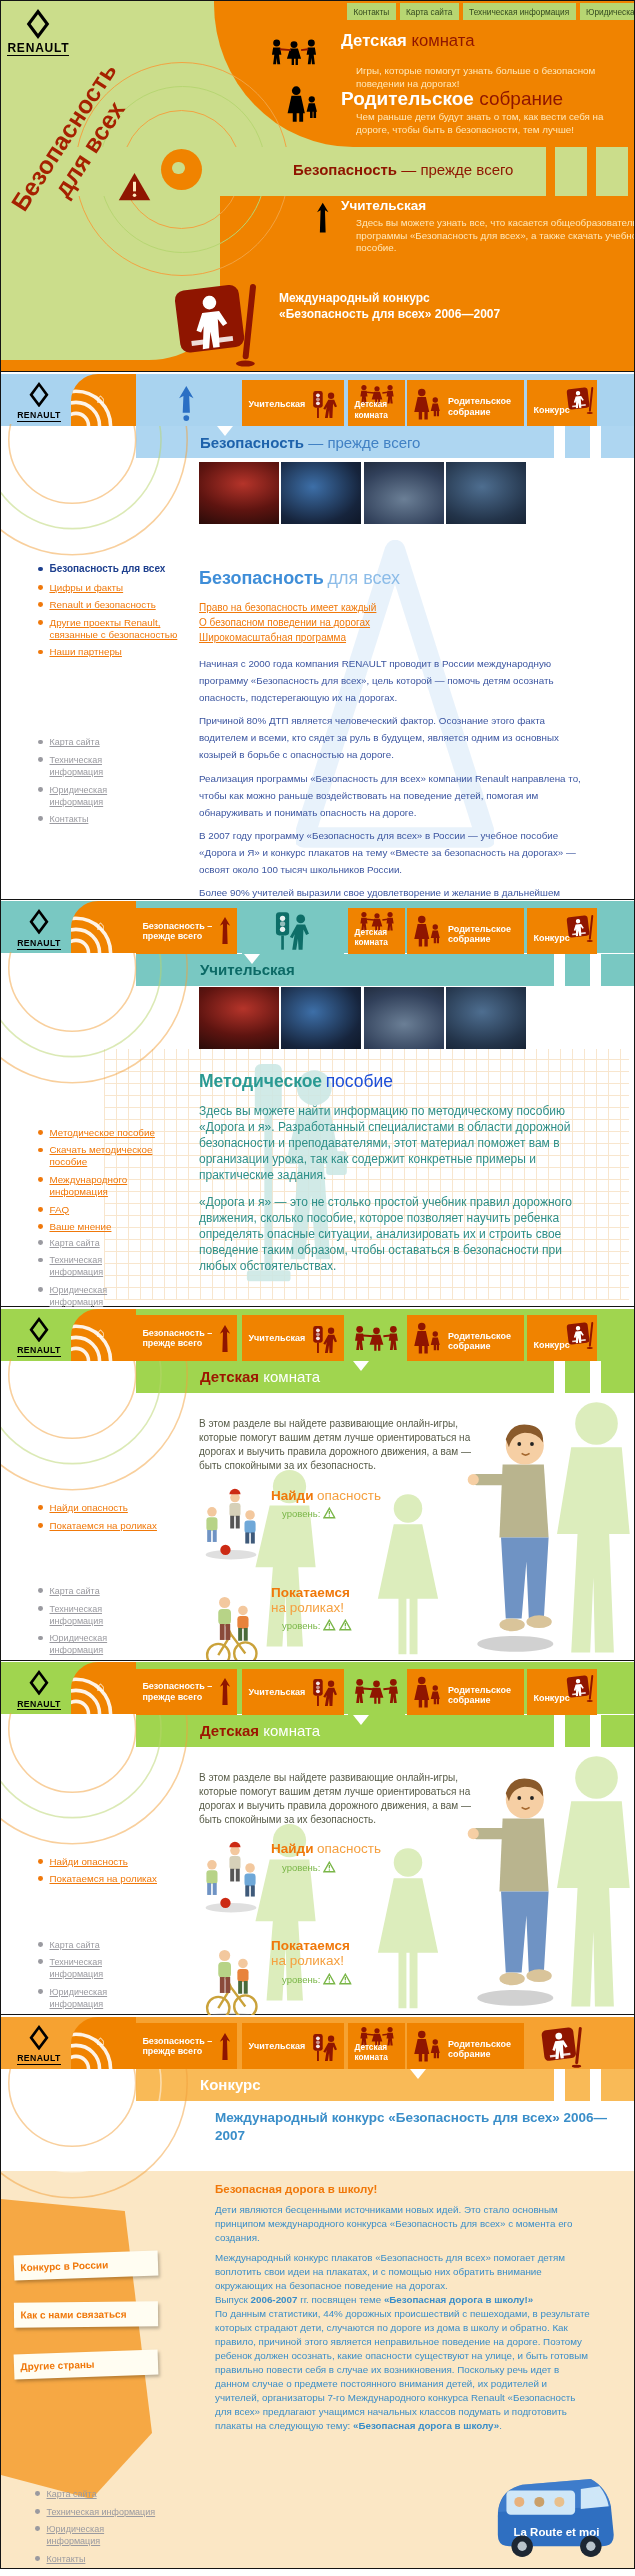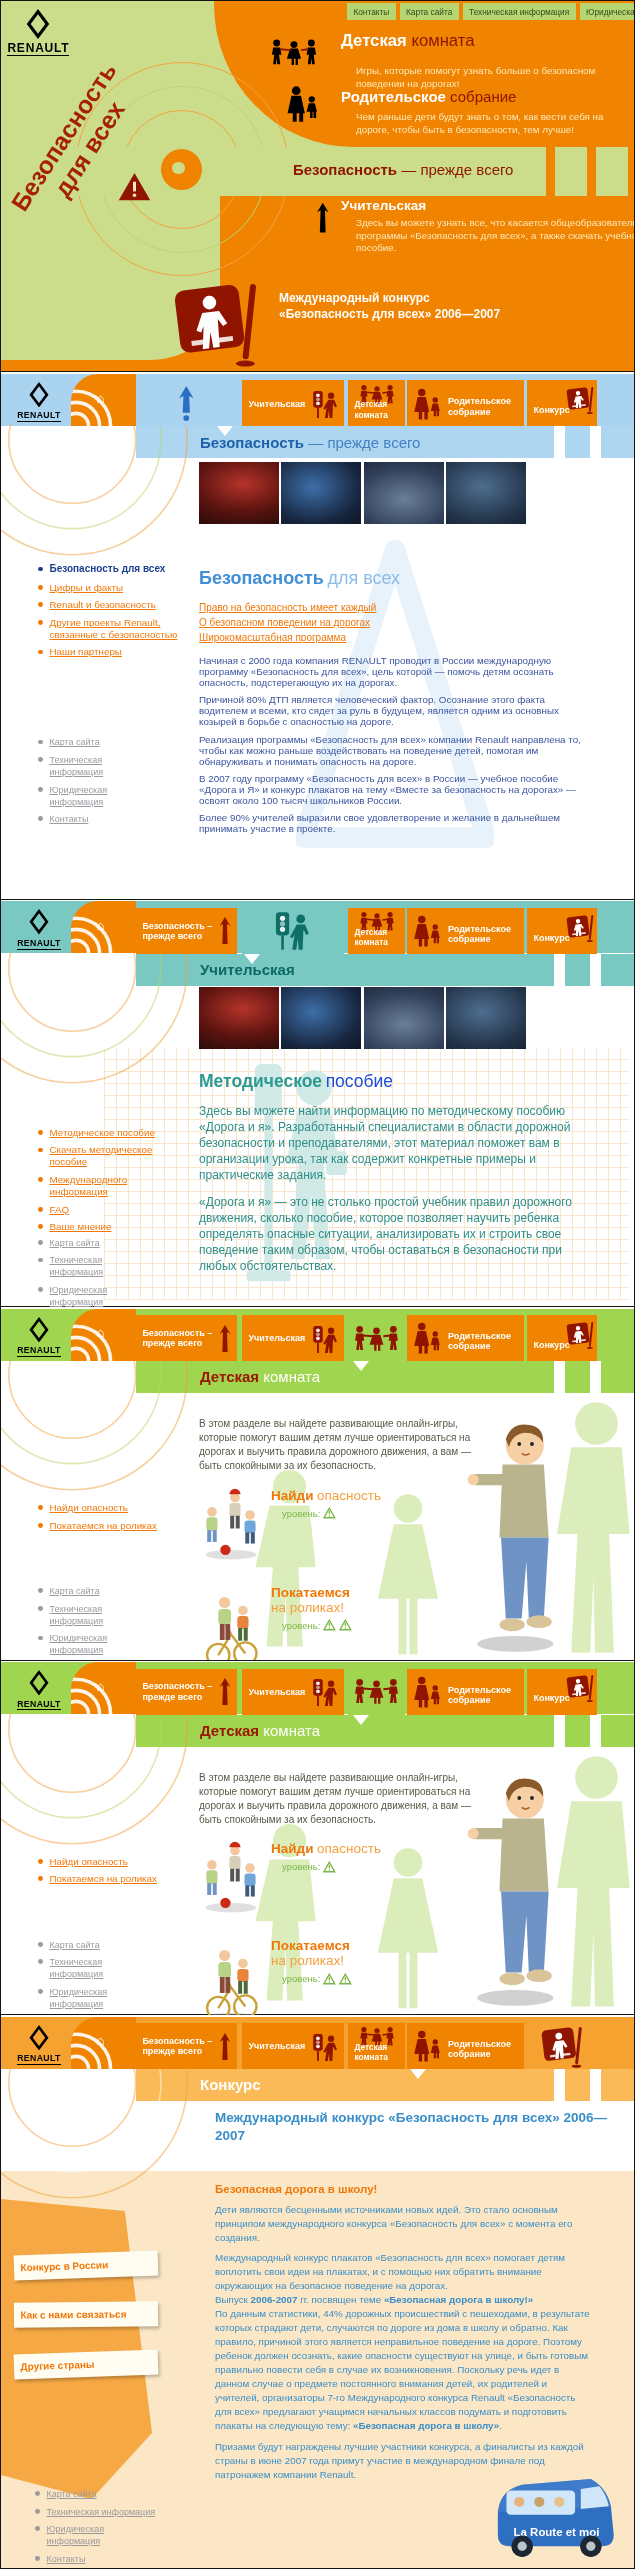--- a/index.html
+++ b/index.html
@@ -90,21 +90,21 @@
 .pg1-ic{position:absolute;color:#8f1500;z-index:6}
 
 
 .pg2{height:529px}
 .pg2 .c-b1{color:#1e62ab;font-weight:bold}
 .pg2 .c-b2{color:#4181c4}
 .pg2-h1{color:#3f8ed8;font-weight:bold;font-size:18px}
 .pg2-h2{color:#8cbce8;font-size:18px}
 .pg2-links{margin-top:11px;font-size:10px;line-height:15px;color:#f0780a}
 .pg2-links a{display:block}
-.pg2 .bt{color:#3b55a0;font-size:9.8px;line-height:11px}
+.pg2 .bt{color:#3b55a0;font-size:9.8px;line-height:17px}
 .sb-cur{color:#1d3f8e;font-weight:bold;font-size:10px;line-height:12.7px}
 .wm-tri{position:absolute;left:295px;top:168px;opacity:.55;z-index:0}
 
 
 .pg3{height:409px}
 .pg3 .c-t{color:#0c6a66;font-weight:bold}
 .pg3-grid{position:absolute;left:103px;top:149px;right:4.8px;bottom:6.4px;z-index:0;opacity:.85;
  background-image:repeating-linear-gradient(0deg,#f7e2c6 0 0.8px,transparent 0.8px 12px),repeating-linear-gradient(90deg,#f7e2c6 0 0.8px,transparent 0.8px 12px)}
 .pg3-h1{color:#2a9a93;font-weight:bold;font-size:17.5px}
 .pg3-h2{color:#1d4ed8;font-size:17.5px}
@@ -114,21 +114,21 @@
 
 .pg4,.pg5{height:355px}
 .pg5{height:356px}
 .pgk .c-r{color:#9c1500;font-weight:bold}
 .pgk .c-w{color:#fff}
 .pgk-intro{color:#575b47;font-size:10px;line-height:14px}
 .game{display:flex;margin-top:14.3px}
 .game .gi{flex:0 0 auto;margin-right:8px}
 .gt1{font-size:13.5px;font-weight:bold;color:#f0780a;line-height:15px}
 .gt2{font-size:13.5px;color:#f5a040;line-height:15px}
-.glvl{margin-top:4.8px;margin-left:11px;color:#7ab648;font-size:9.5px;display:flex;align-items:center;gap:3.2px}
+.glvl{margin-top:4.8px;margin-left:11px;color:#7ab648;font-size:9.5px;display:flex;align-items:flex-end;gap:3.2px}
 .sil{position:absolute;z-index:0}
 
 
 .pg6{height:555px}
 .pg6 .c-w{color:#fff;font-weight:bold}
 .pg6-cream{position:absolute;left:0;top:156px;right:0;bottom:0;background:#fbe7c5;z-index:0}
 .pg6-head{position:absolute;left:214px;top:94px;width:397px;color:#3a8ec9;font-weight:bold;font-size:13.5px;line-height:18px;z-index:2}
 .pg6-sub{font-size:11.5px;font-weight:bold;color:#f0780a;margin:0 0 8px 0}
 .pg6 .bt{color:#3a8ec9;font-size:9.8px;line-height:14px}
 .pg6 .b0{margin-bottom:0}
@@ -238,21 +238,21 @@
       </svg>
   <div class="s-title" style="left:340px;top:30px;font-size:16.7px">
     <span>Детская</span>
     <span class="rest">комната</span>
   </div>
   <div class="s-desc" style="left:355px;top:64px;width:266px">Игры, которые помогут узнать больше о безопасном поведении на дорогах!</div>
 
   <svg class="pg1-ic" style="left:284px;top:75px;width:38px;height:57px" viewBox="0 0 48 72" width="38" height="57">
         <use href="#i-family"></use>
       </svg>
-  <div class="s-title" style="left:340px;top:87px;font-size:15px">
+  <div class="s-title" style="left:340px;top:87px;font-size:19px">
     <span>Родительское</span>
     <span class="rest">собрание</span>
   </div>
   <div class="s-desc" style="left:355px;top:110px;width:274px">Чем раньше дети будут знать о том, как вести себя на дороге, чтобы быть в безопасности, тем лучше!</div>
 
   <svg class="pg1-ic" style="left:116px;top:170px;width:35px;height:32px" viewBox="0 0 44 40" width="35" height="32">
         <use href="#i-tri"></use>
       </svg>
   <div class="s-title" style="left:292px;top:160px;font-size:15px;color:#8f1500">
     <span>Безопасность</span>
@@ -887,21 +887,20 @@
   <div class="note" style="top:238px;transform:rotate(-2deg)">Конкурс в России</div>
   <div class="note" style="top:287px;transform:rotate(-.5deg)">Как с нами связаться</div>
   <div class="note" style="top:337px;transform:rotate(-2deg)">Другие страны</div>
 
   <div class="col" style="left:214px;top:168px;width:379px">
     <p class="pg6-sub">Безопасная дорога в школу!</p>
     <p class="bt">Дети являются бесценными источниками новых идей. Это стало основным принципом международного конкурса «Безопасность для всех» с момента его создания.</p>
     <p class="bt b0">Международный конкурс плакатов «Безопасность для всех» помогает детям воплотить свои идеи на плакатах, и с помощью них обратить внимание окружающих на безопасное поведение на дорогах.</p>
     <p class="bt b0"><span>Выпуск </span><b>2006-2007</b><span> гг. посвящен теме </span><b>«Безопасная дорога в школу!»</b></p>
     <p class="bt"><span>По данным статистики, 44% дорожных происшествий с пешеходами, в результате которых страдают дети, случаются по дороге из дома в школу и обратно. Как правило, причиной этого является неправильное поведение на дороге. Поэтому ребенок должен осознать, какие опасности существуют на улице, и быть готовым правильно повести себя в случае их возникновения. Поскольку речь идет в данном случае о предмете постоянного внимания детей, их родителей и учителей, организаторы 7-го Международного конкурса Renault «Безопасность для всех» предлагают учащимся начальных классов подумать и подготовить плакаты на следующую тему: </span><b>«Безопасная дорога в школу»</b><span>.</span></p>
-    <p class="bt">Призами будут награждены лучшие участники конкурса, а финалисты из каждой страны в июне 2007 года примут участие в международном финале под патронажем компании Renault.</p>
   </div>
 
   <svg class="bus" viewBox="0 0 180 130">
     <path d="M8 66 Q8 30 42 22 L138 14 Q160 26 166 52 L170 92 Q170 108 154 108 L24 108 Q8 108 8 92 Z" fill="#2f6fc1"></path>
     <path d="M42 22 L138 14 Q160 26 166 52 L8 60 Q12 30 42 22 Z" fill="#4a86d4" opacity=".55"></path>
     <rect x="20" y="30" width="96" height="34" rx="6" fill="#cfe7f8"></rect>
     <path d="M124 28 L150 24 Q160 36 163 52 L124 56 Z" fill="#cfe7f8"></path>
     <circle cx="38" cy="46" r="7" fill="#e8b27d"></circle>
         <circle cx="66" cy="46" r="7" fill="#caa06a"></circle>
         <circle cx="94" cy="46" r="7" fill="#e8c08d"></circle>

